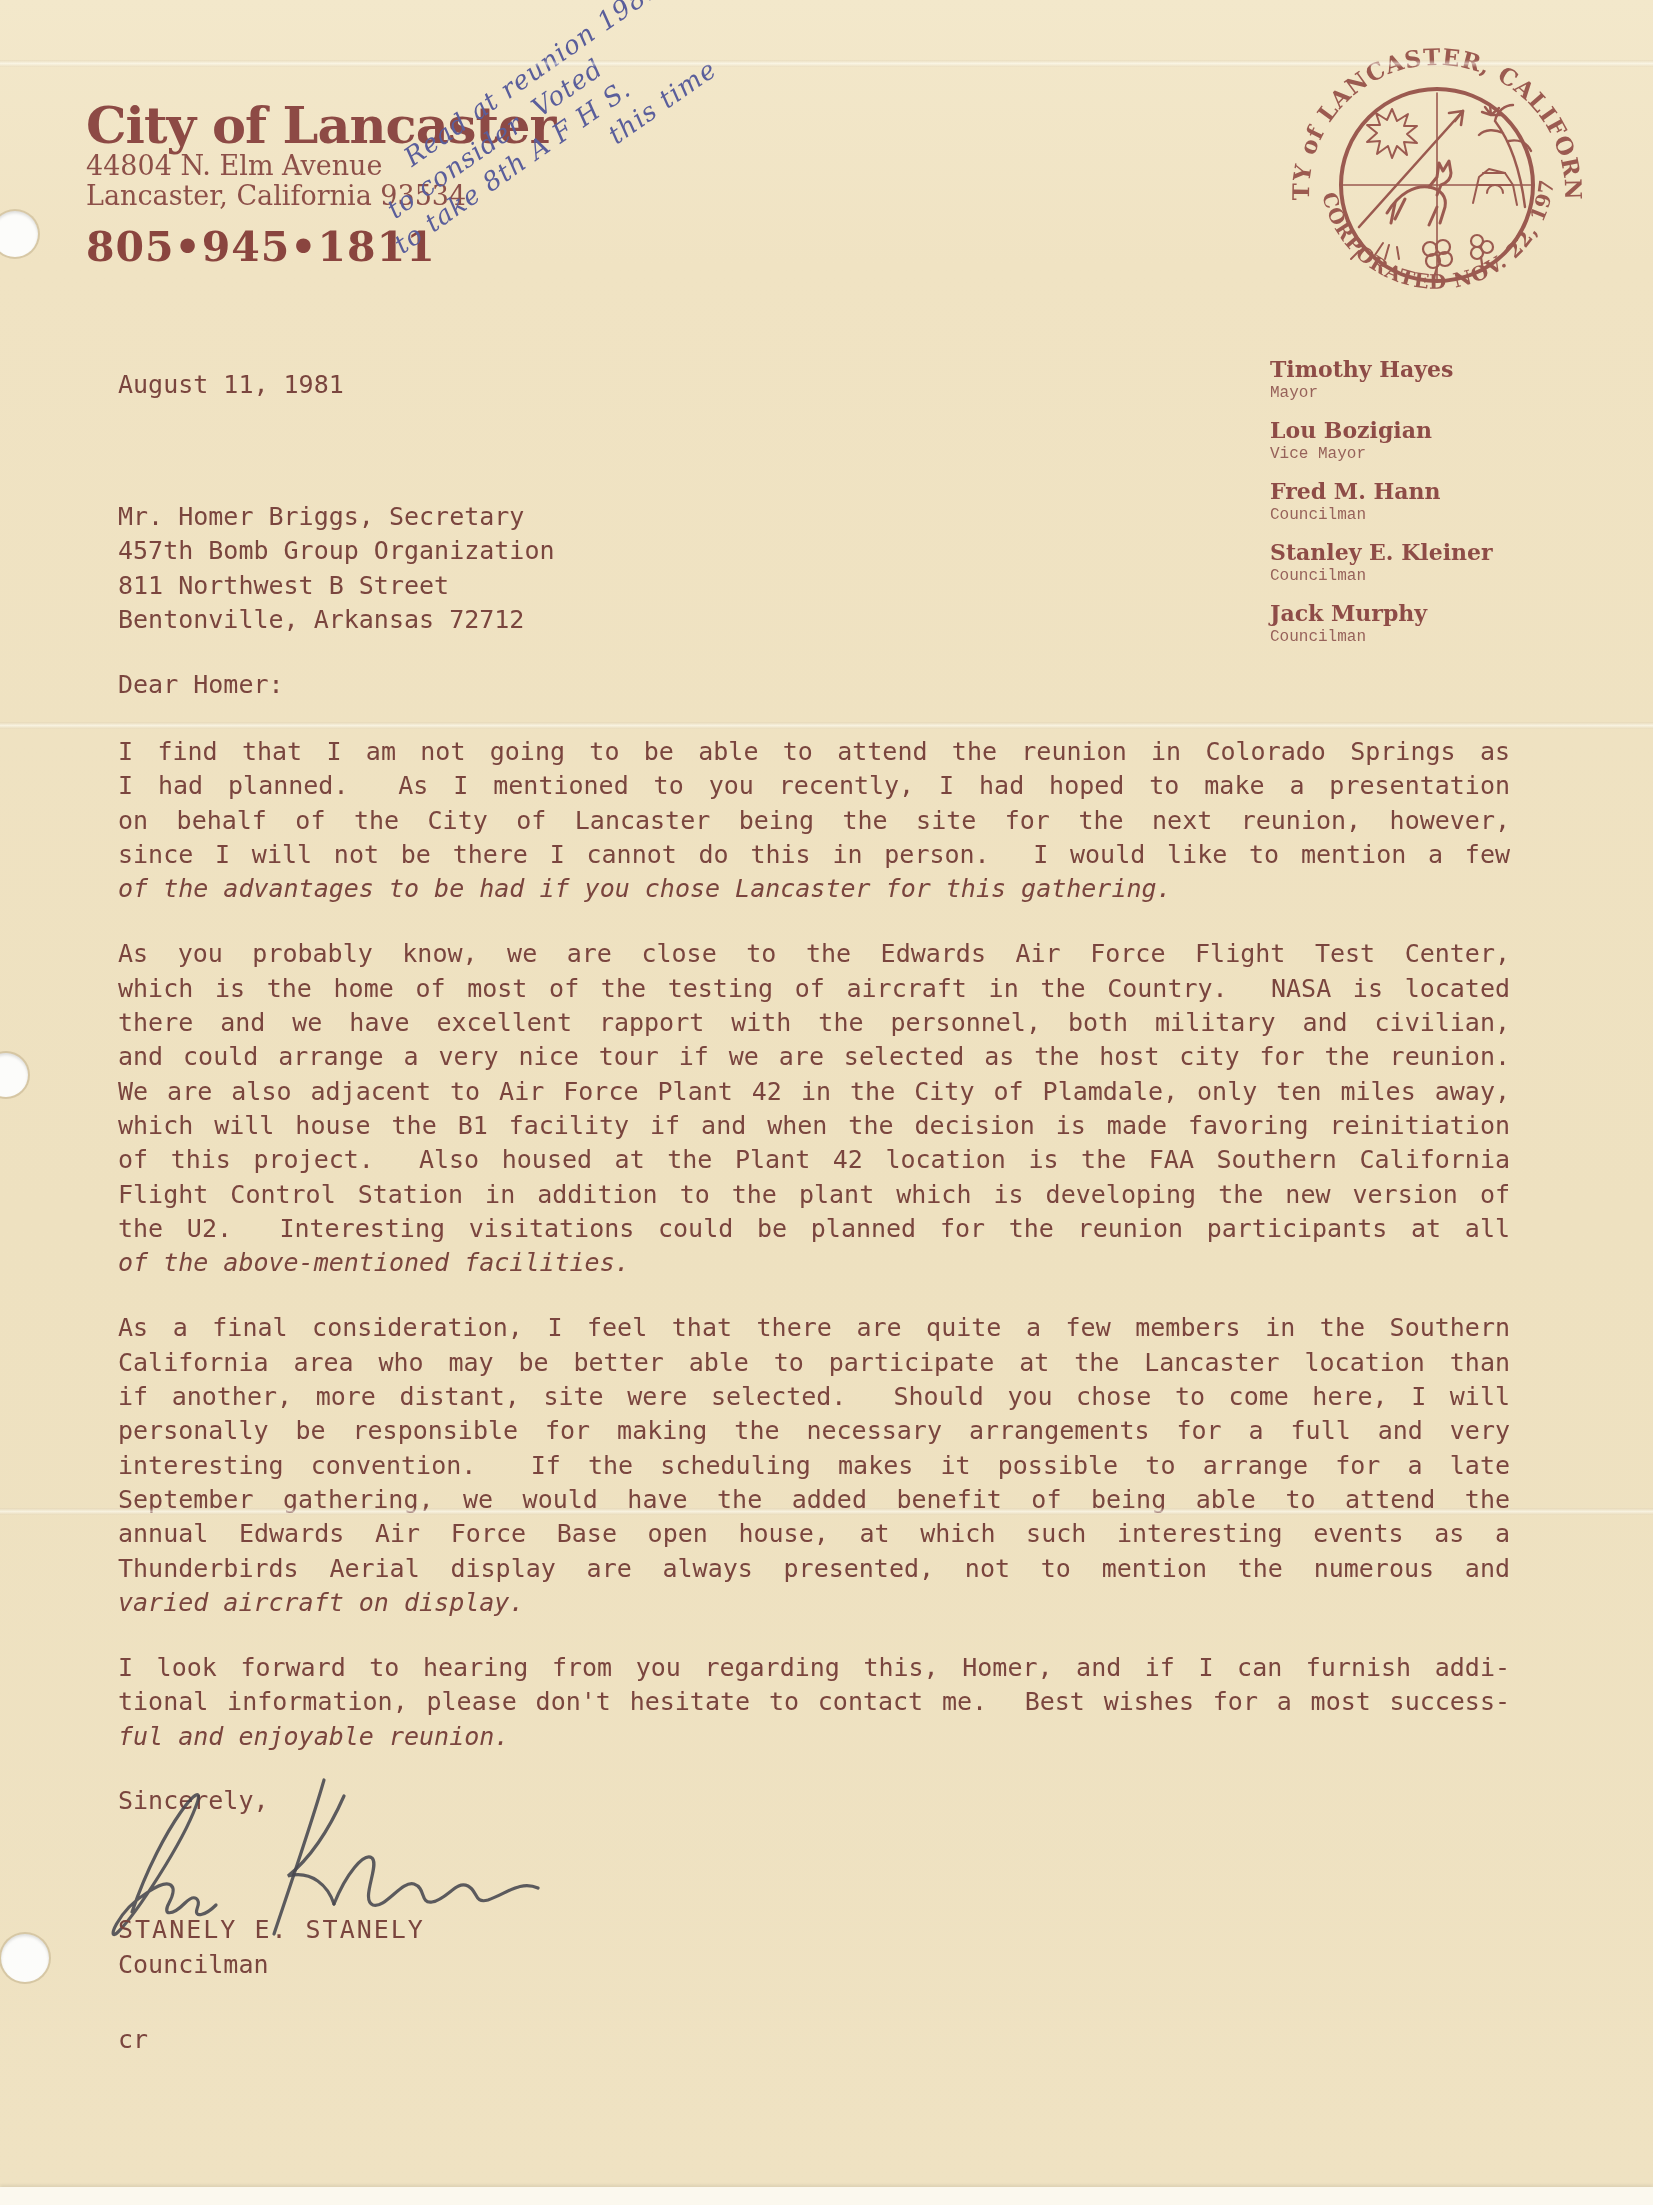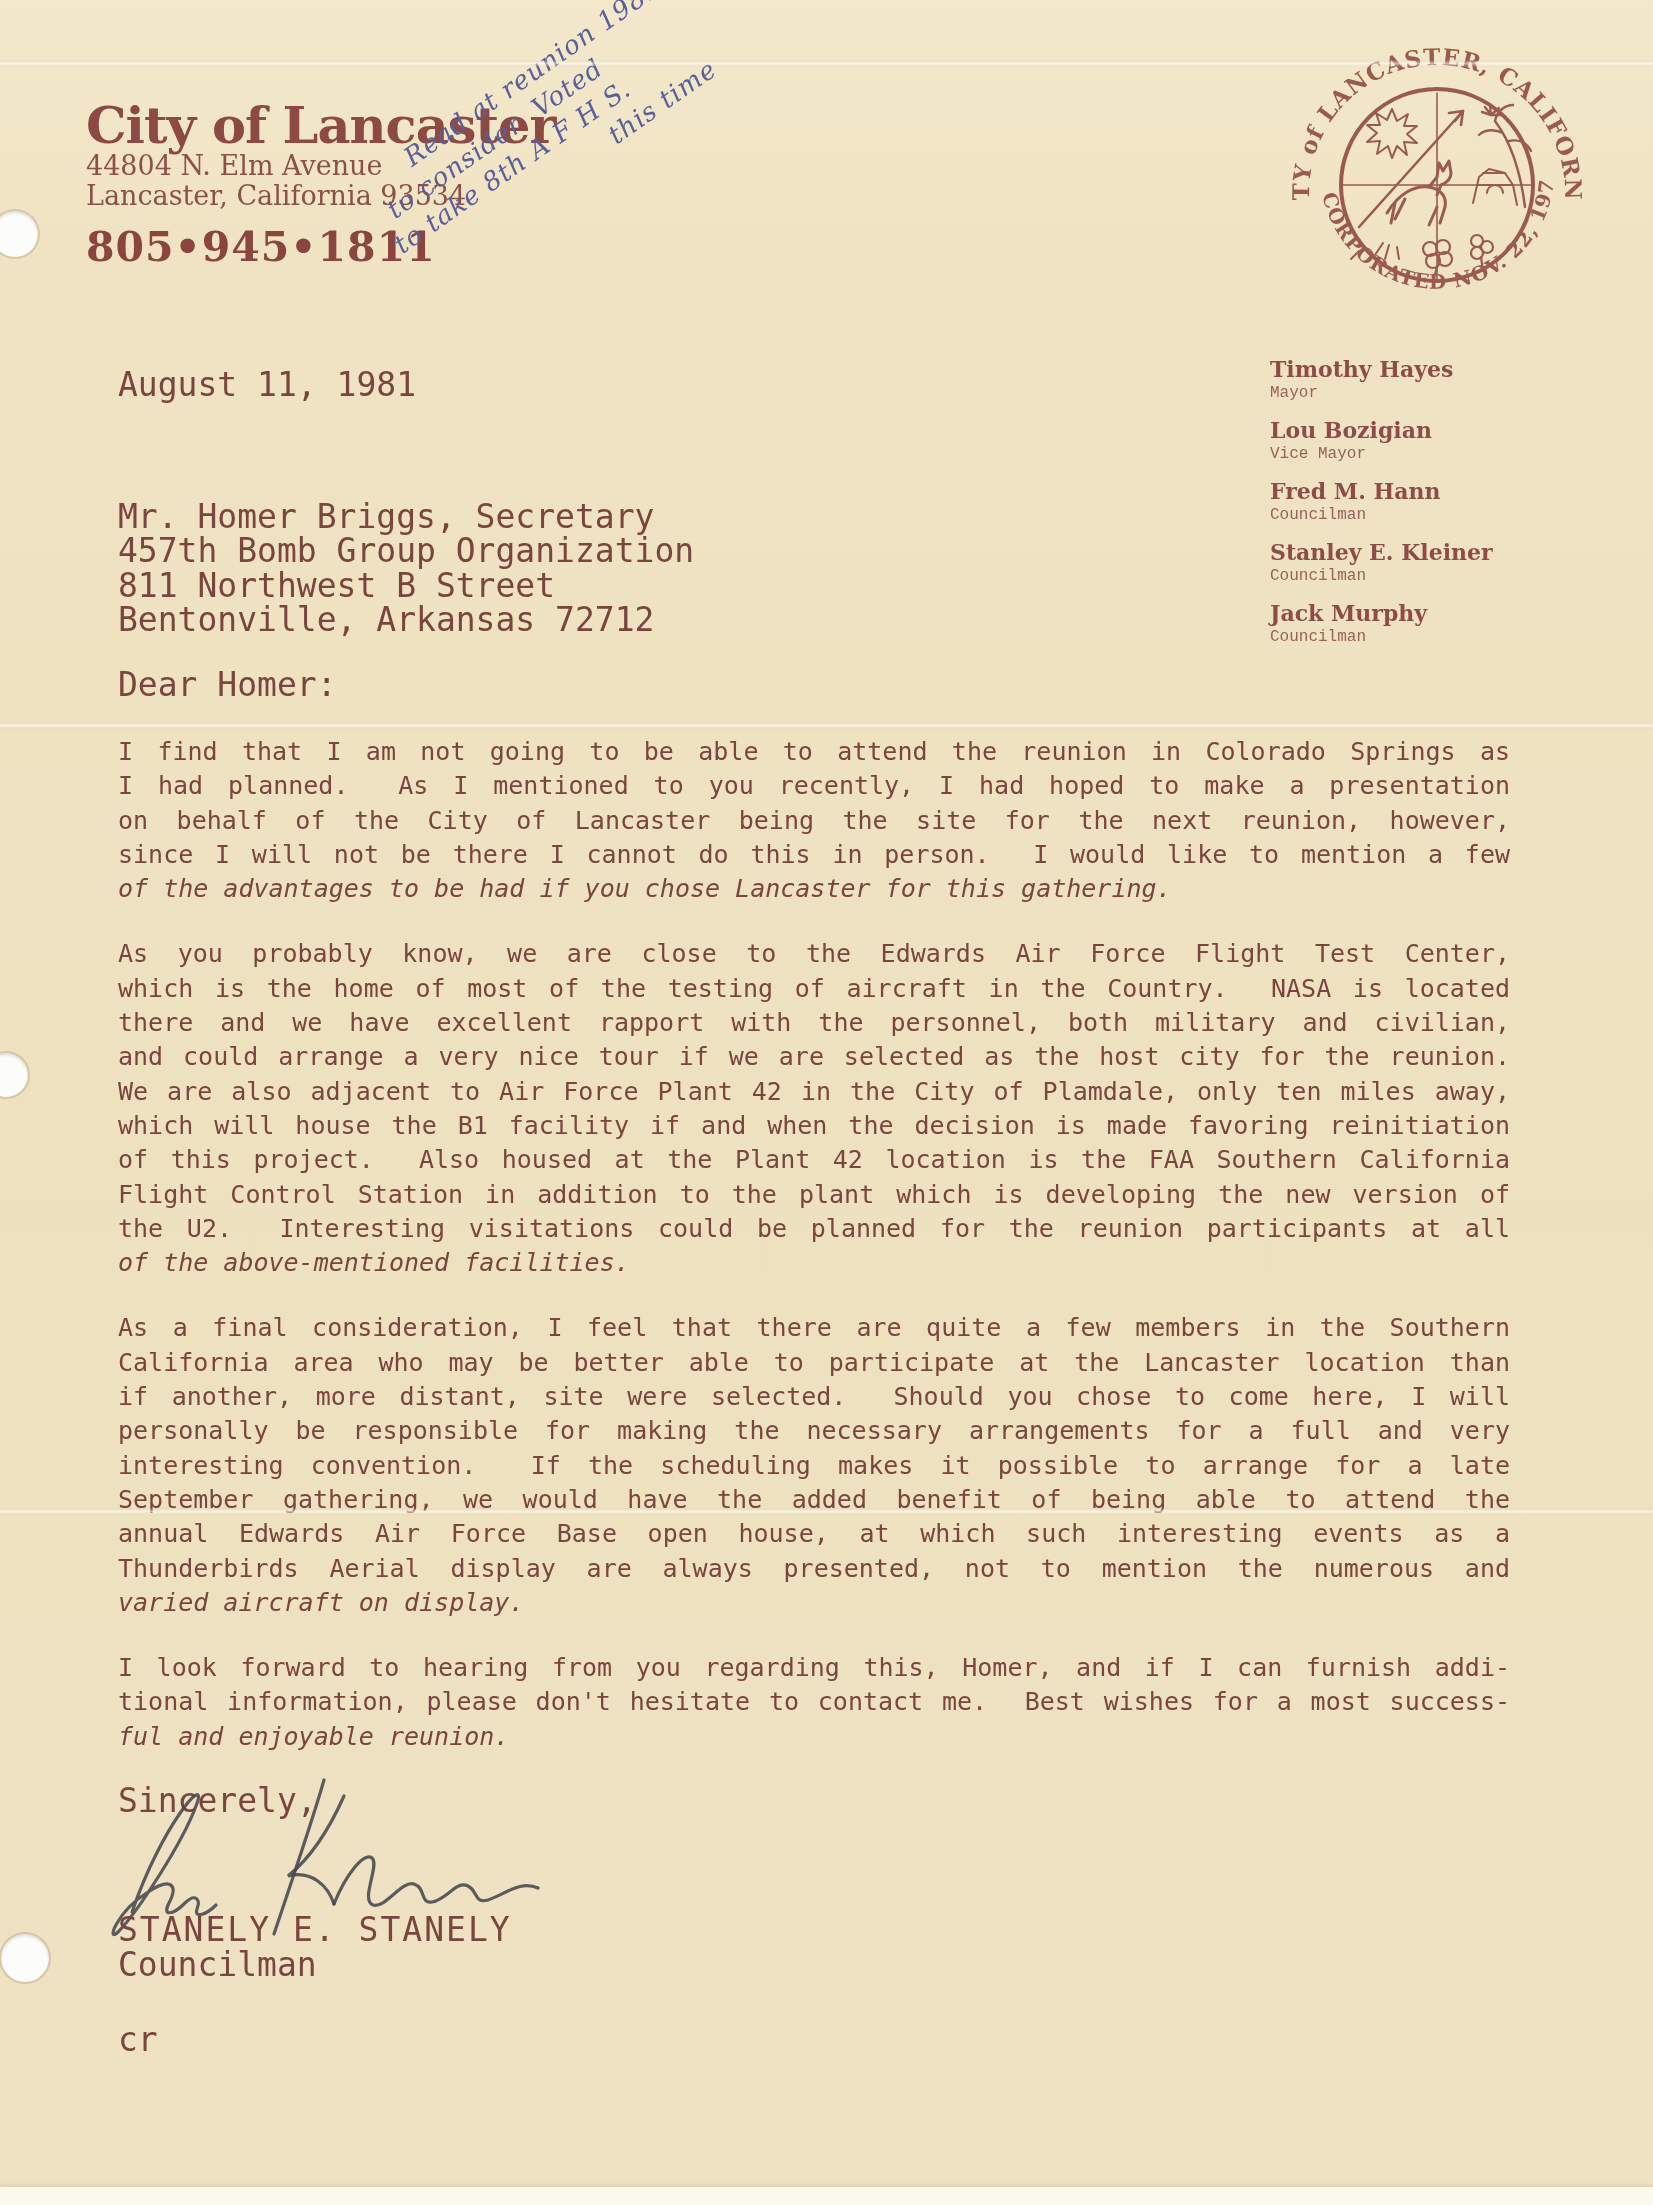--- a/index.html
+++ b/index.html
@@ -53,21 +53,21 @@
   .cm{margin-bottom:13px;}
   .cm-name{
     font-family:"DejaVu Serif", serif;font-weight:bold;
     font-size:22px;color:#8e4c47;line-height:26px;
   }
   .cm-title{
     font-family:Liberation Mono, monospace;
     font-size:16px;color:#97625a;line-height:22px;
   }
   
-  .typed{position:absolute;left:118px;font-size:33px;line-height:34.3px;white-space:pre;}
+  .typed{position:absolute;left:118px;font-size:25px;line-height:34.3px;white-space:pre;}
   .date-line{top:368px;}
   .recipient{top:500px;}
   .salutation{top:668px;}
   .body-text{
     position:absolute;left:118px;top:735px;width:1392px;
     font-size:25px;line-height:34.3px;
   }
   .para{margin:0 0 31px 0;}
   .para .line{
     width:100%;text-align:justify;text-align-last:justify;

